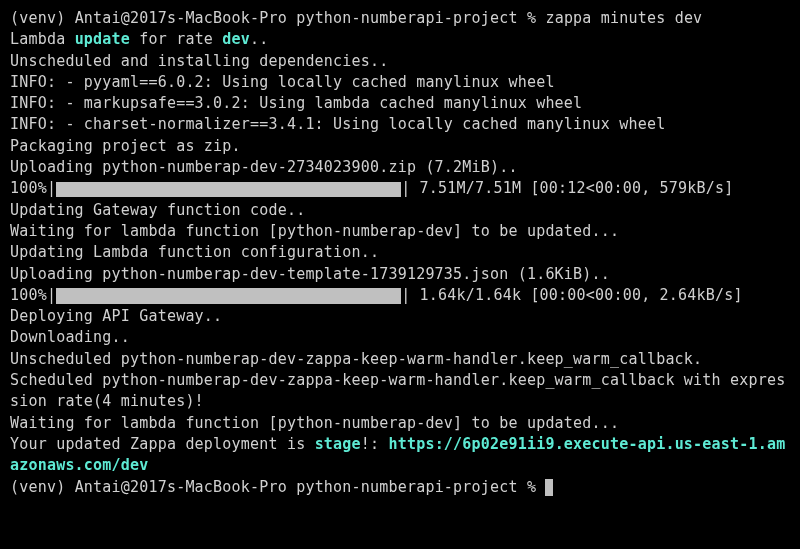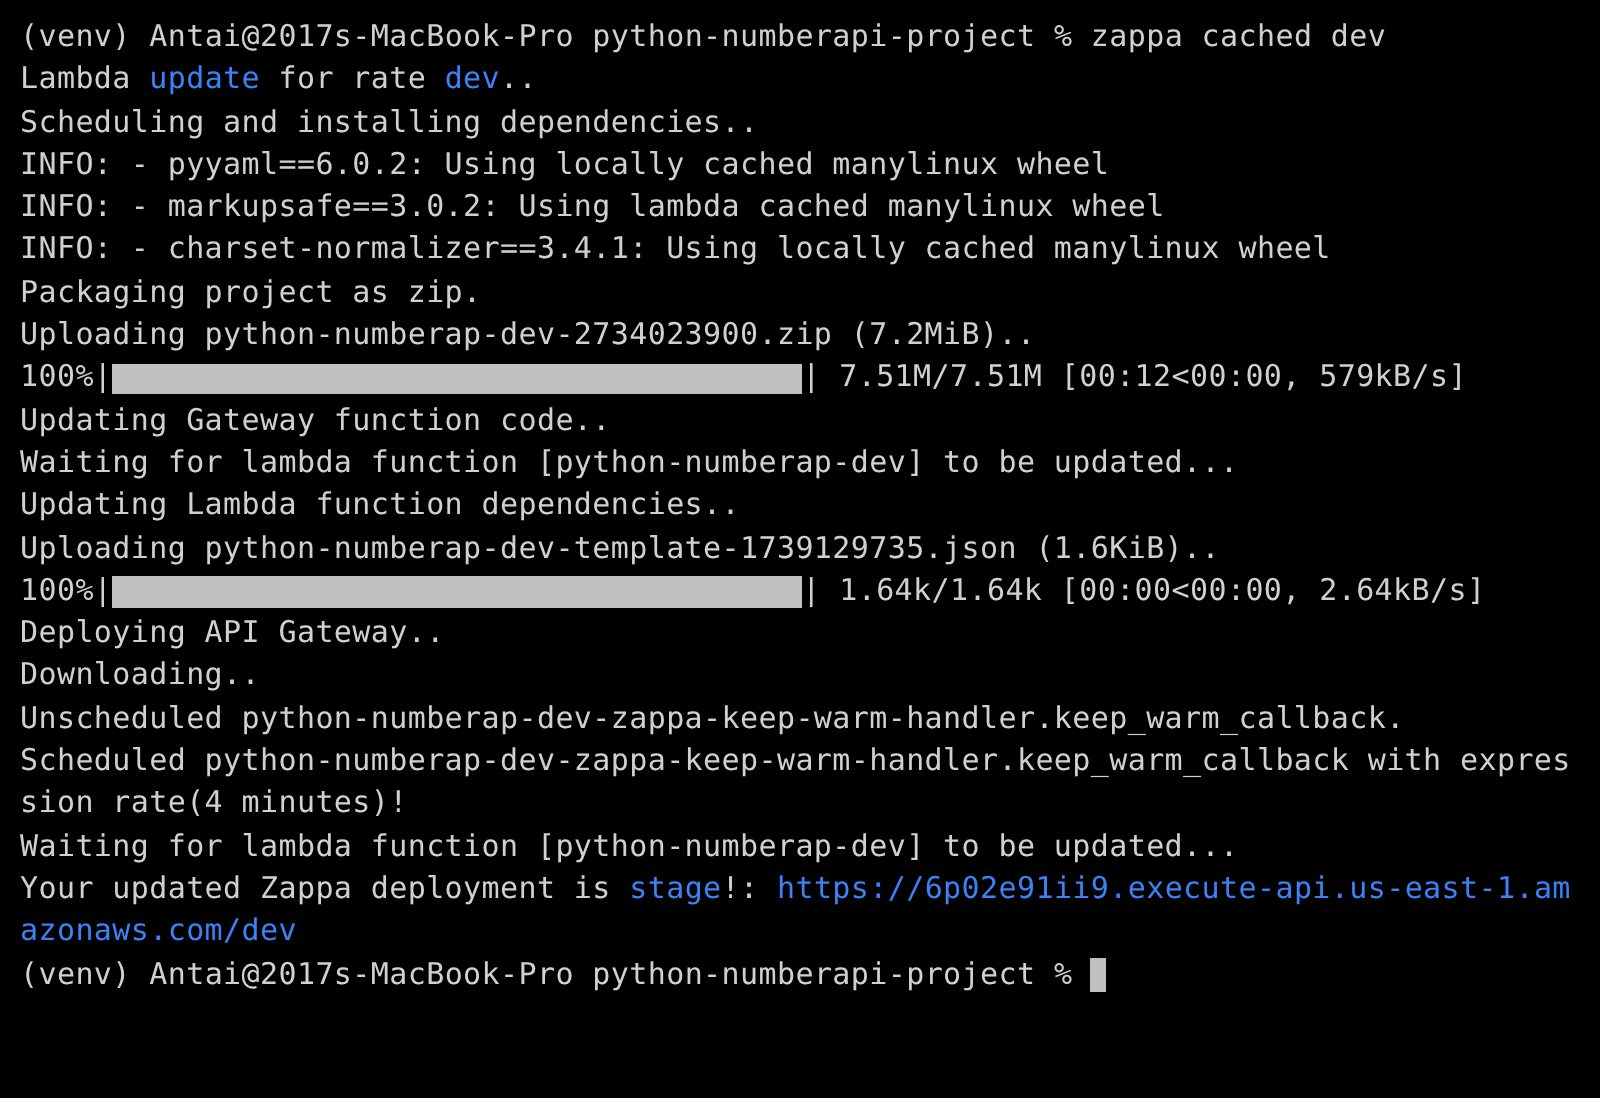--- a/index.html
+++ b/index.html
@@ -9,55 +9,55 @@
     color: #d0d0d0;
     font-family: "Menlo", "Consolas", "DejaVu Sans Mono", monospace;
     font-size: 15px;
     line-height: 1.42;
     width: 800px;
     box-sizing: border-box;
     letter-spacing: 0.2px;
   }
   .line { white-space: pre-wrap; word-break: break-all; }
   .green { color: #00ff00; }
-  .bold { font-weight: normal; color: #3b82f6; }
+  .bold { font-weight: bold; color: #5eead4; }
   .bar {
     display: inline-block;
     background: #c0c0c0;
     height: 1.05em;
     vertical-align: text-bottom;
     width: 345px;
   }
   .cursor {
     display: inline-block;
     width: 8px;
     height: 1.1em;
     background: #c0c0c0;
     vertical-align: text-bottom;
   }
 </style>
 </head>
 <body>
 
-<div class="line"><span>(venv)</span> <span>Antai@2017s-MacBook-Pro</span> <span>python-numberapi-project</span> <span>%</span> <span>zappa cached dev</span></div>
+<div class="line"><span>(venv)</span> <span>Antai@2017s-MacBook-Pro</span> <span>python-numberapi-project</span> <span>%</span> <span>zappa minutes dev</span></div>
 
 <div class="line"><span>Lambda </span><span class="green bold">update</span><span> for rate </span><span class="bold">dev</span><span>..</span></div>
 
-<div class="line">Scheduling and installing dependencies..</div>
+<div class="line">Unscheduled and installing dependencies..</div>
 <div class="line">INFO: - pyyaml==6.0.2: Using locally cached manylinux wheel</div>
 <div class="line">INFO: - markupsafe==3.0.2: Using lambda cached manylinux wheel</div>
 <div class="line">INFO: - charset-normalizer==3.4.1: Using locally cached manylinux wheel</div>
 <div class="line">Packaging project as zip.</div>
 <div class="line">Uploading python-numberap-dev-2734023900.zip (7.2MiB)..</div>
 
 <div class="line"><span>100%|</span><span class="bar"></span><span>| 7.51M/7.51M [00:12&lt;00:00, 579kB/s]</span></div>
 
 <div class="line">Updating Gateway function code..</div>
 <div class="line">Waiting for lambda function [python-numberap-dev] to be updated...</div>
-<div class="line">Updating Lambda function dependencies..</div>
+<div class="line">Updating Lambda function configuration..</div>
 <div class="line">Uploading python-numberap-dev-template-1739129735.json (1.6KiB)..</div>
 
 <div class="line"><span>100%|</span><span class="bar"></span><span>| 1.64k/1.64k [00:00&lt;00:00, 2.64kB/s]</span></div>
 
 <div class="line">Deploying API Gateway..</div>
 <div class="line">Downloading..</div>
 <div class="line">Unscheduled python-numberap-dev-zappa-keep-warm-handler.keep_warm_callback.</div>
 <div class="line">Scheduled python-numberap-dev-zappa-keep-warm-handler.keep_warm_callback with expression rate(4 minutes)!</div>
 <div class="line">Waiting for lambda function [python-numberap-dev] to be updated...</div>
 

